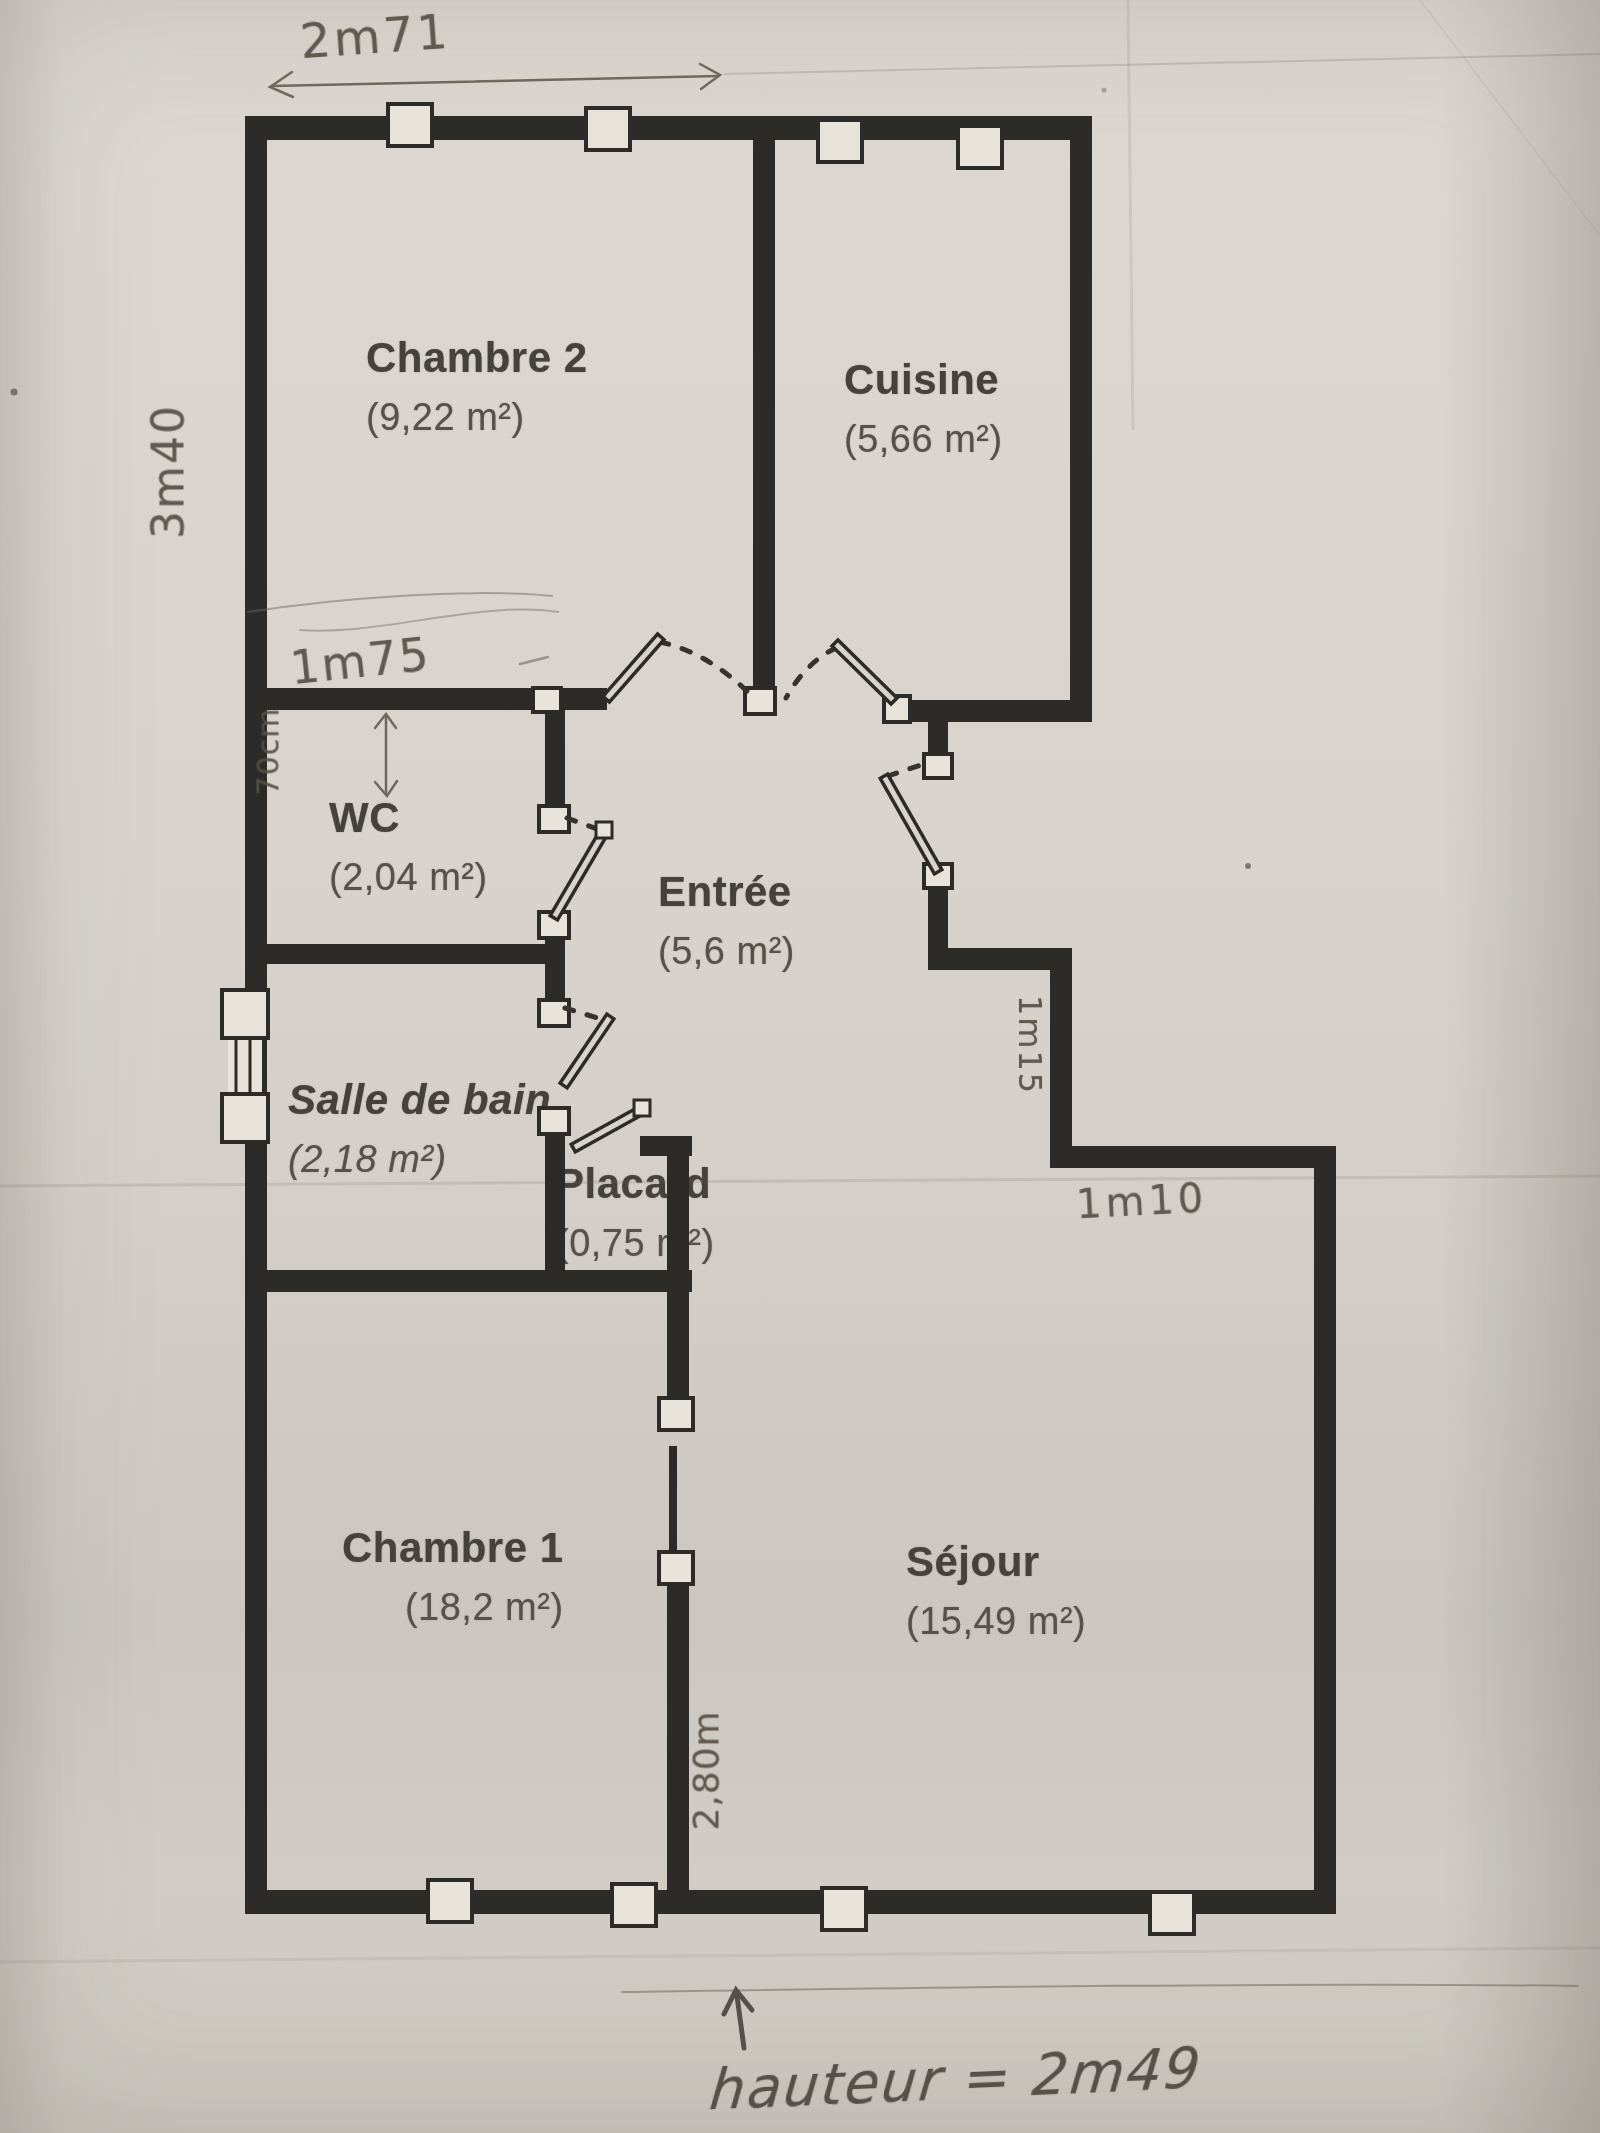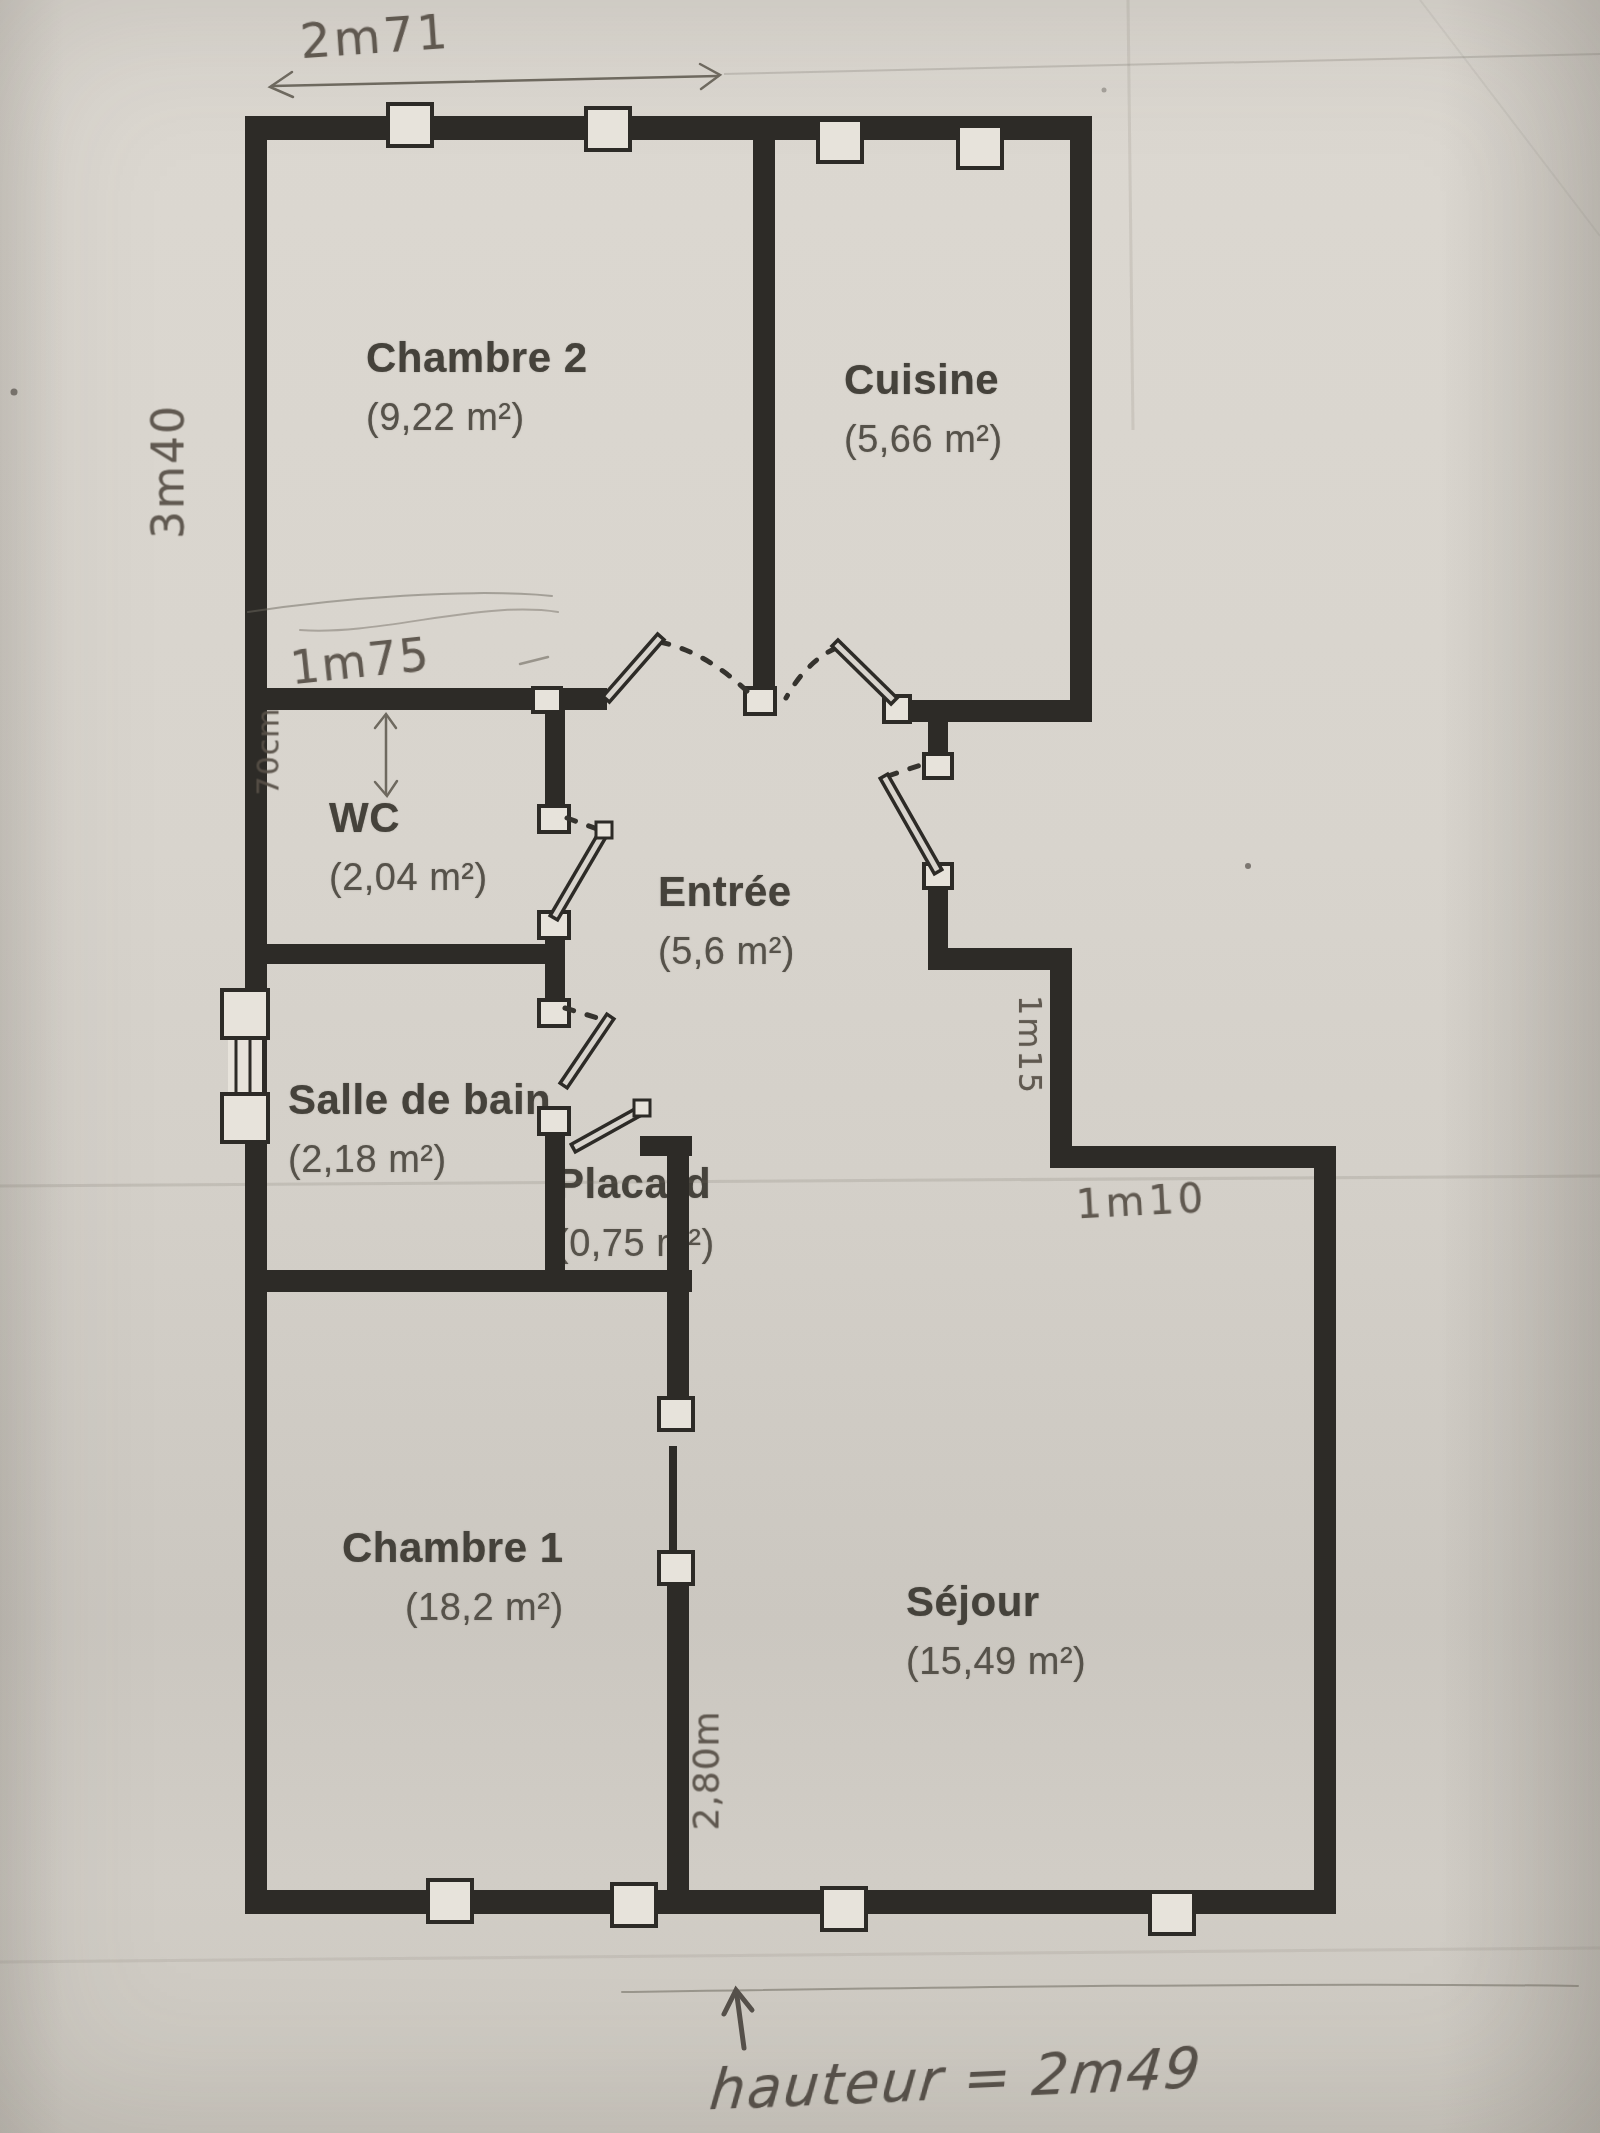--- a/index.html
+++ b/index.html
@@ -166,33 +166,33 @@
     <div class="room-area">(5,66 m²)</div>
   </div>
   <div class="plabel" style="left:318px;top:786px;margin-left:11px;">
     <div class="room-name">WC</div>
     <div class="room-area">(2,04 m²)</div>
   </div>
   <div class="plabel" style="left:658px;top:860px;">
     <div class="room-name">Entrée</div>
     <div class="room-area">(5,6 m²)</div>
   </div>
-  <div class="plabel" style="left:288px;top:1068px;">
+  <div class="plabel" style="left:288px;top:1068px;font-style:italic;">
     <div class="room-name">Salle de bain</div>
     <div class="room-area">(2,18 m²)</div>
   </div>
   <div class="plabel" style="left:556px;top:1152px;">
     <div class="room-name">Placard</div>
     <div class="room-area">(0,75 m²)</div>
   </div>
   <div class="plabel" style="left:342px;top:1516px;text-align:right;">
     <div class="room-name">Chambre 1</div>
     <div class="room-area">(18,2 m²)</div>
   </div>
-  <div class="plabel" style="left:906px;top:1530px;margin-top:40px;">
+  <div class="plabel" style="left:906px;top:1530px;">
     <div class="room-name">Séjour</div>
     <div class="room-area">(15,49 m²)</div>
   </div>
 
   <div class="hand h-2m71">2m71</div>
   <div class="hand h-3m40">3m40</div>
   <div class="hand h-1m75">1m75</div>
   <div class="hand h-70cm">70cm</div>
   <div class="hand h-1m15">1m15</div>
   <div class="hand h-1m10">1m10</div>

